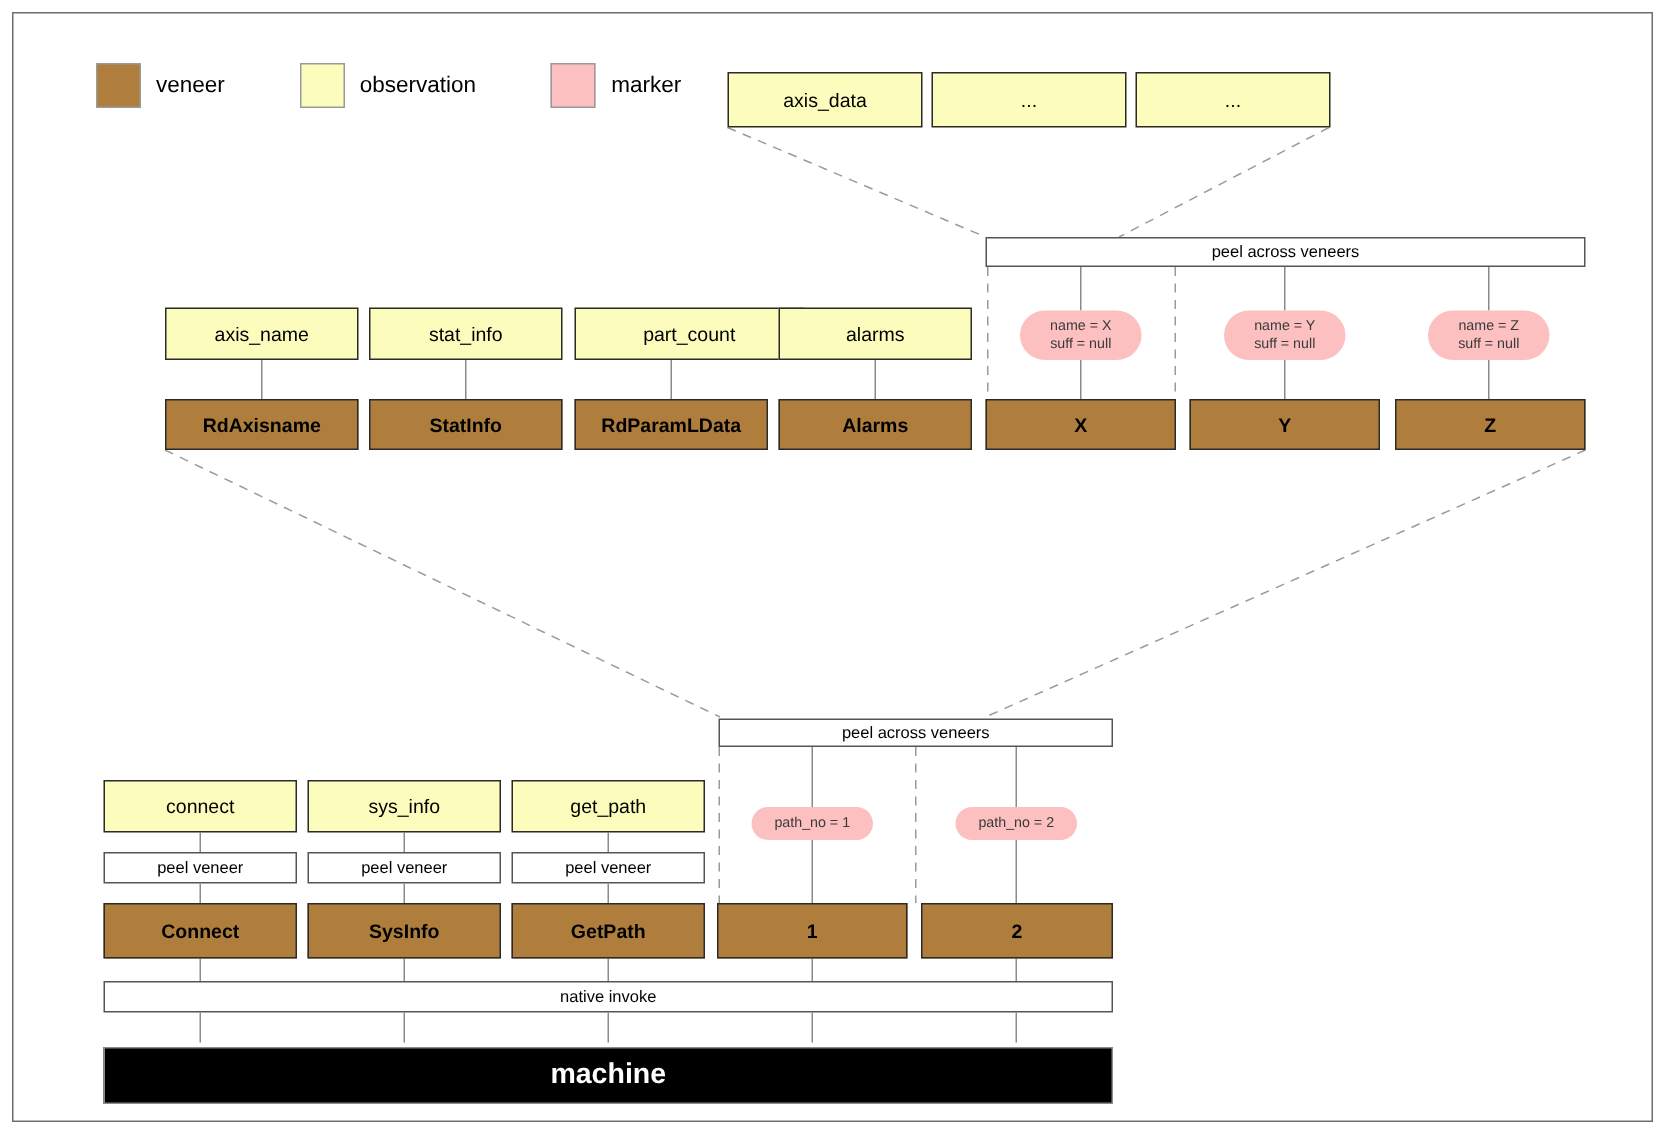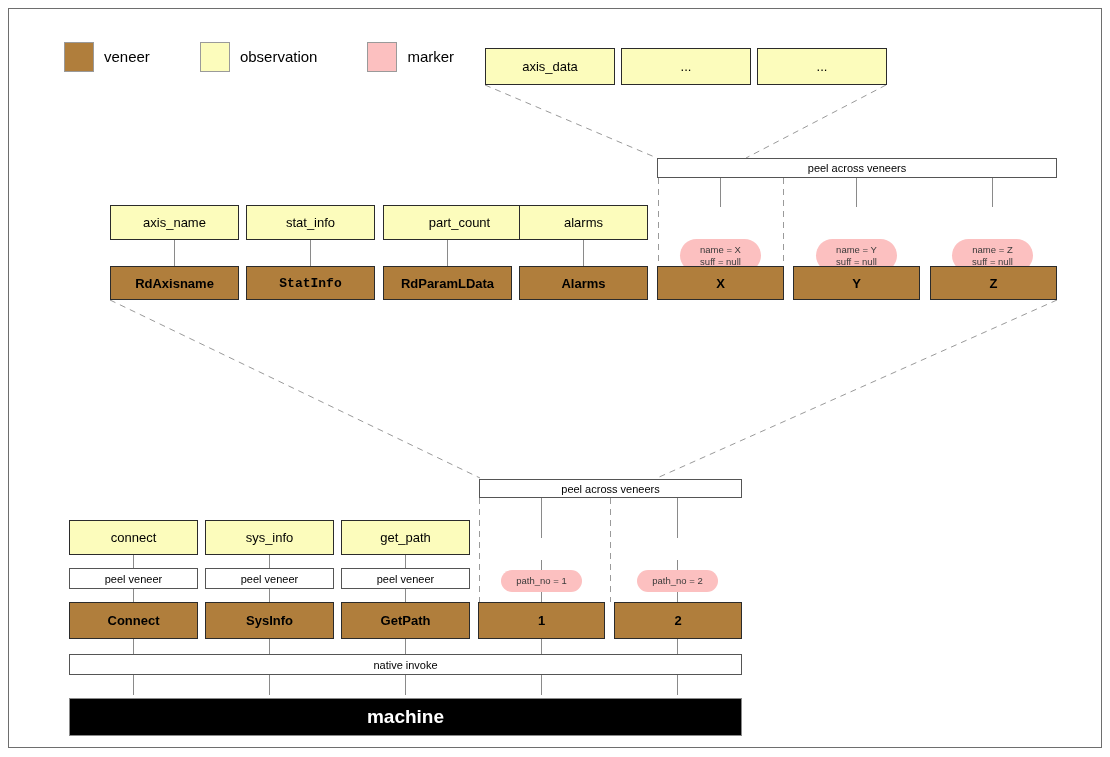--- a/index.html
+++ b/index.html
@@ -14,21 +14,21 @@
   .legend-label{font-size:15px;color:#000;line-height:28px;white-space:nowrap;}
 
   
   .box{border:1px solid #2b2b2b;display:flex;align-items:center;justify-content:center;text-align:center;}
   .obs{background:#fcfcbc;font-size:13px;color:#000;}
   .ven{background:#b07e3c;font-size:13px;color:#000;font-weight:bold;}
   .plain{background:#ffffff;font-size:11px;color:#000;border:1px solid #555;}
   .machine{background:#000000;color:#ffffff;font-size:19px;font-weight:bold;border:1px solid #8a8a8a;}
 
   .marker{background:#fcc0c0;border-radius:999px;display:flex;flex-direction:column;
-          align-items:center;justify-content:center;font-size:9.5px;color:#3a3a3a;line-height:1.25;margin-top:32px;}
+          align-items:center;justify-content:center;font-size:9.5px;color:#3a3a3a;line-height:1.25;}
   .marker.one-line{font-size:9.5px;}
 
   svg.lines{position:absolute;left:0;top:0;width:1110px;height:757px;pointer-events:none;}
 </style>
 </head>
 <body>
 
 <div id="stage">
 
   <div id="frame"></div>
@@ -138,21 +138,21 @@
   <div class="abs box obs" style="left:383px;top:205px;width:153px;height:35px;justify-content:center;">
     <span>part_count</span>
   </div>
   <div class="abs box obs" style="left:519px;top:205px;width:129px;height:35px;">
     <span>alarms</span>
   </div>
 
   <div class="abs box ven" style="left:110px;top:266px;width:129px;height:34px;">
     <span>RdAxisname</span>
   </div>
-  <div class="abs box ven" style="left:246px;top:266px;width:129px;height:34px;font-family:Liberation Mono, monospace;">
+  <div class="abs box ven" style="left:246px;top:266px;width:129px;height:34px;">
     <span>StatInfo</span>
   </div>
   <div class="abs box ven" style="left:383px;top:266px;width:129px;height:34px;">
     <span>RdParamLData</span>
   </div>
   <div class="abs box ven" style="left:519px;top:266px;width:129px;height:34px;">
     <span>Alarms</span>
   </div>
   <div class="abs box ven" style="left:657px;top:266px;width:127px;height:34px;">
     <span>X</span>

